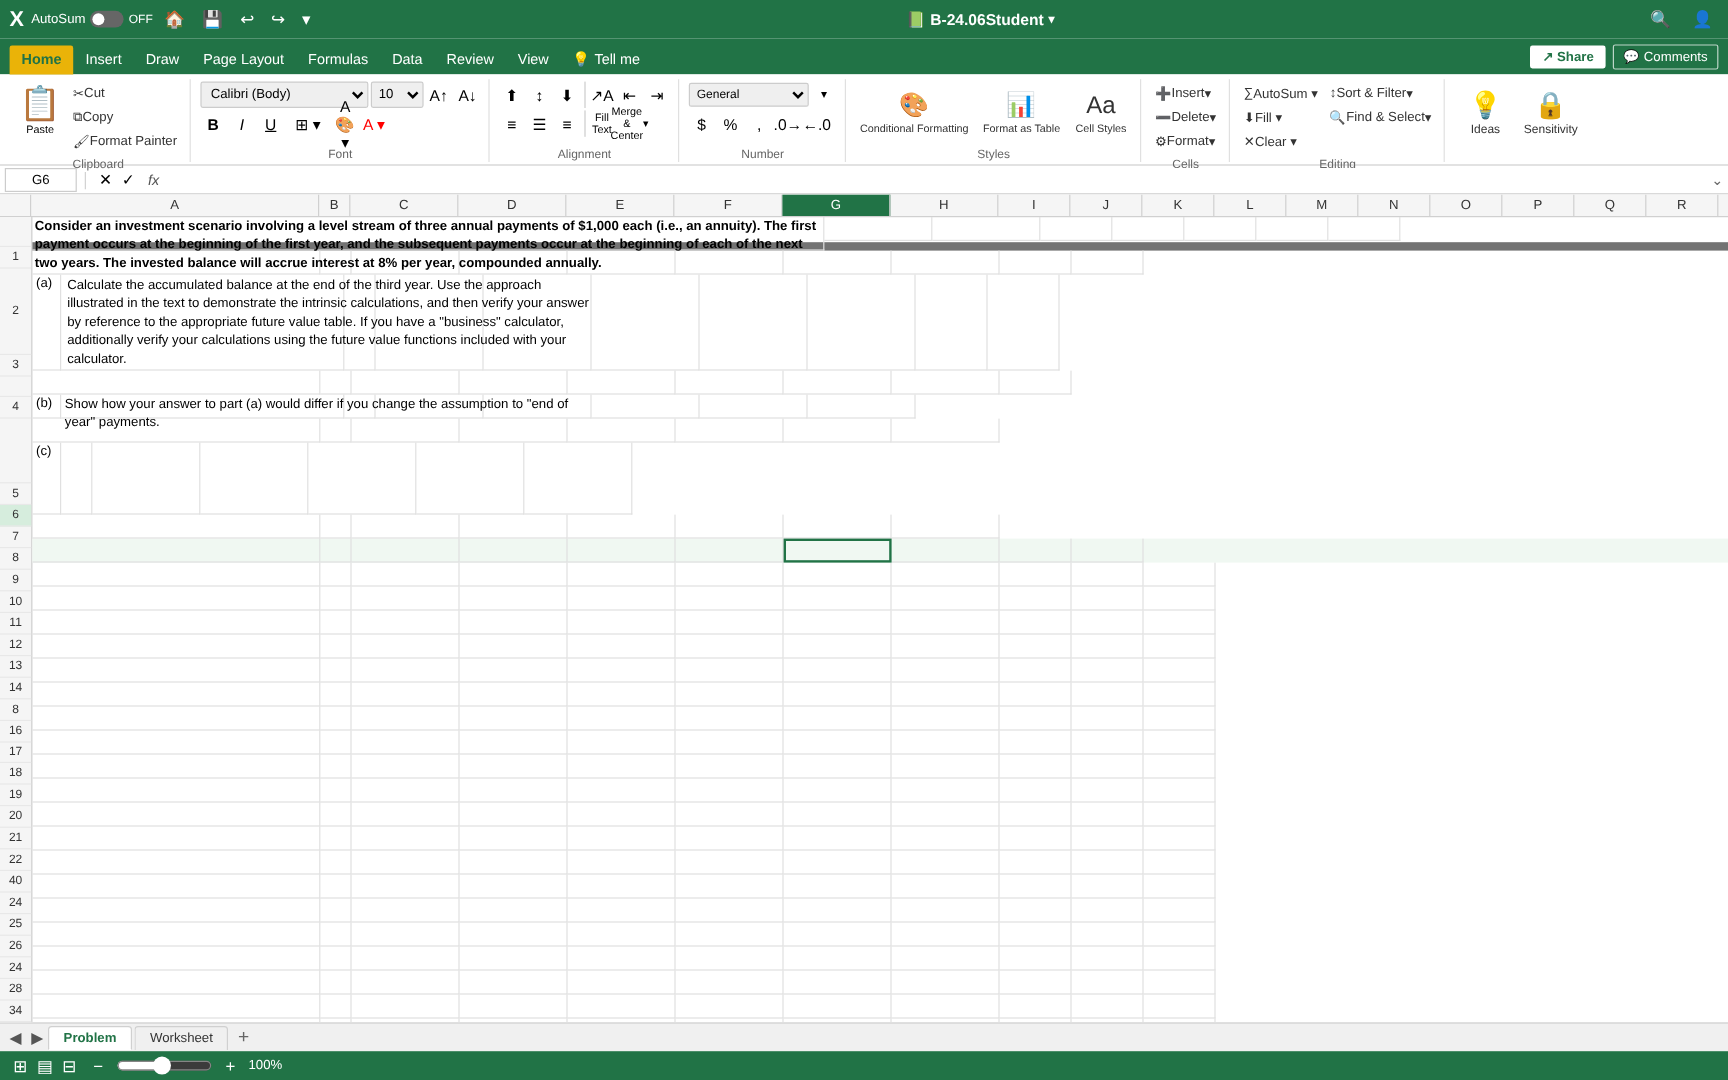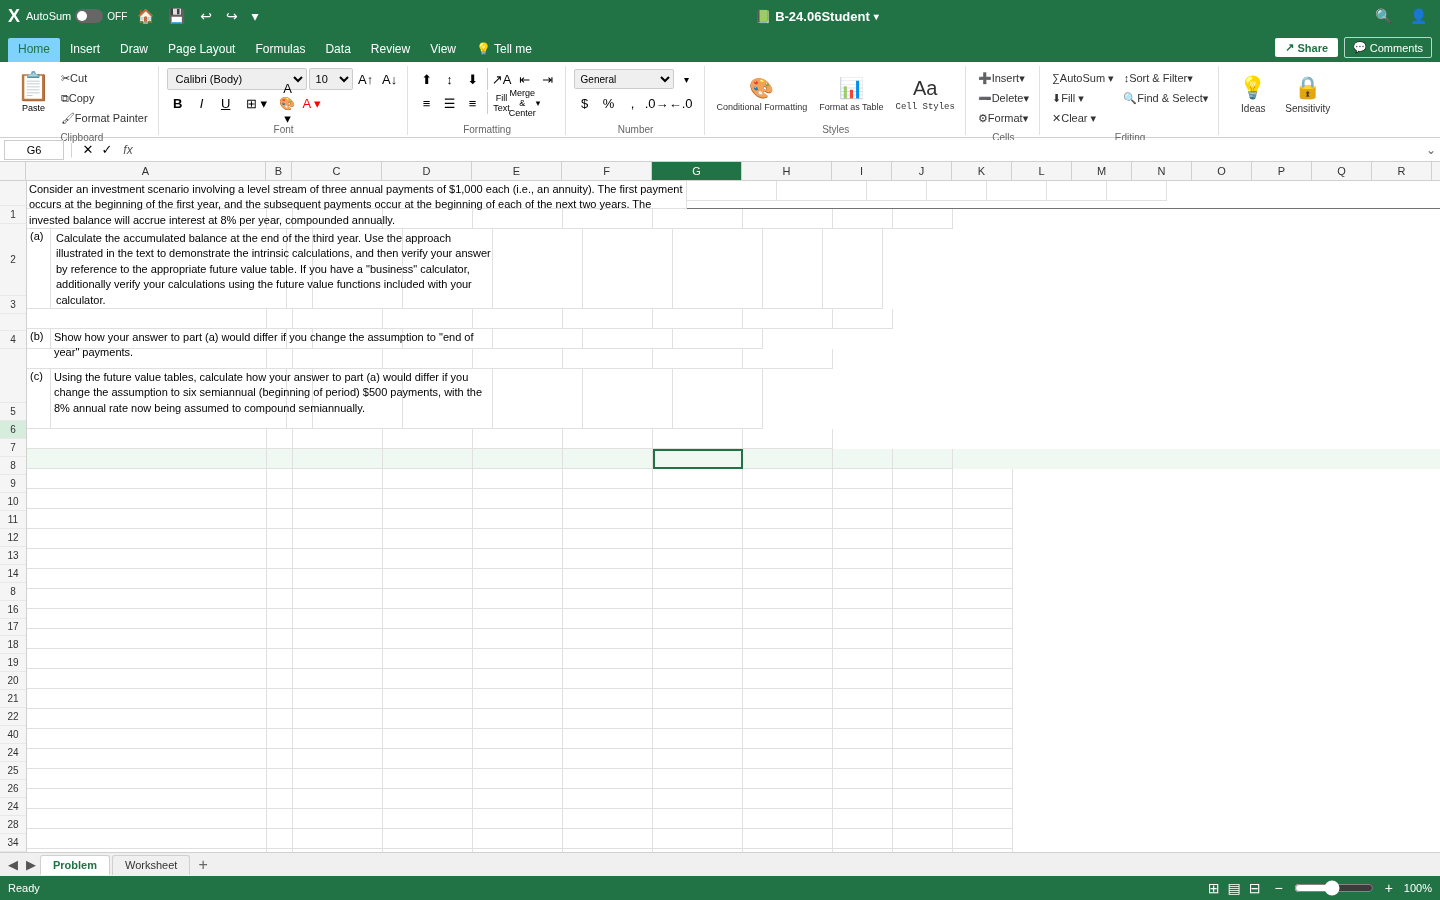--- a/index.html
+++ b/index.html
@@ -32,23 +32,23 @@
       padding: 0 8px;
     }
     .ribbon-tab {
       padding: 4px 10px 6px;
       color: #fff;
       font-size: 12px;
       cursor: pointer;
       border-radius: 2px 2px 0 0;
     }
     .ribbon-tab.active {
-      background: #7dd3fc;
+      background: #eab308;
       color: #217346;
-      font-weight: 400;
+      font-weight: 700;
     }
     .ribbon-right { margin-left: auto; display: flex; align-items: center; gap: 6px; padding-bottom: 4px; }
     .share-btn { background: #fff; color: #217346; border: none; border-radius: 2px; padding: 3px 10px; font-size: 11px; cursor: pointer; font-weight: 600; display: flex; align-items: center; gap: 3px; }
     .comments-btn { background: none; border: 1px solid rgba(255,255,255,0.7); color: #fff; border-radius: 2px; padding: 3px 8px; font-size: 11px; cursor: pointer; display: flex; align-items: center; gap: 3px; }
 
     
     #ribbon {
       height: 76px;
       background: #fff;
       border-bottom: 1px solid #d0d0d0;
@@ -470,21 +470,21 @@
           <span style="width:1px;background:#ccc;margin:0 2px;"></span>
           <button class="icon-btn" style="font-size:9px;">
             <span>Fill Text</span>
           </button>
           <button class="icon-btn" style="font-size:9px;">
             <span>Merge &amp; Center</span> ▾
           </button>
         </div>
       </div>
     </div>
-    <div class="ribbon-group-label">Formatting</div>
+    <div class="ribbon-group-label">Alignment</div>
   </div>
 
   <div class="ribbon-group">
     <div class="ribbon-group-content">
       <div class="font-section">
         <div class="font-row">
           <select class="num-format-select">
             <option>General</option>
             <option>Number</option>
             <option>Currency</option>
@@ -508,21 +508,21 @@
       <button class="big-btn">
         <span style="font-size:20px;">🎨</span>
         <span style="font-size:9px; text-align:center; line-height:1.2;">Conditional Formatting</span>
       </button>
       <button class="big-btn">
         <span style="font-size:20px;">📊</span>
         <span style="font-size:9px; text-align:center; line-height:1.2;">Format as Table</span>
       </button>
       <button class="big-btn">
         <span style="font-size:20px;">Aa</span>
-        <span style="font-size:9px;font-family:Liberation Mono, monospace;">Cell Styles</span>
+        <span style="font-size:9px;">Cell Styles</span>
       </button>
     </div>
     <div class="ribbon-group-label">Styles</div>
   </div>
 
   <div class="ribbon-group">
     <div class="ribbon-group-content">
       <div class="small-btn-stack">
         <button class="r-btn-sm">
           <span>➕</span>
@@ -646,21 +646,21 @@
       <div class="row-number">24</div>
       <div class="row-number">25</div>
       <div class="row-number">26</div>
       <div class="row-number">24</div>
       <div class="row-number">28</div>
       <div class="row-number">34</div>
     </div>
 
     <div id="grid">
 
-      <div class="grid-row" style="height:28px; border-bottom:1px solid #737373;">
+      <div class="grid-row" style="height:28px; border-bottom:7px solid #737373;font-weight:bold;">
         <div class="grid-cell content-cell" style="width:660px; height:28px; overflow:visible; position:relative; border-right:1px solid #e0e0e0;">
           <div style="position:absolute; left:2px; top:1px; width:660px; font-size:11px; line-height:1.4; white-space:normal;">Consider an investment scenario involving a level stream of three annual payments of $1,000 each (i.e., an annuity). The first payment occurs at the beginning of the first year, and the subsequent payments occur at the beginning of each of the next two years. The invested balance will accrue interest at 8% per year, compounded annually.</div>
         </div>
         <div class="grid-cell" style="width:90px;"></div>
         <div class="grid-cell" style="width:90px;"></div>
         <div class="grid-cell" style="width:60px;"></div>
         <div class="grid-cell" style="width:60px;"></div>
         <div class="grid-cell" style="width:60px;"></div>
         <div class="grid-cell" style="width:60px;"></div>
         <div class="grid-cell" style="width:60px;"></div>
@@ -731,23 +731,20 @@
         <div class="grid-cell" style="width:90px;"></div>
         <div class="grid-cell" style="width:90px;"></div>
         <div class="grid-cell" style="width:90px;"></div>
         <div class="grid-cell" style="width:90px;"></div>
       </div>
 
       <div class="grid-row" style="height:60px;">
         <div class="grid-cell" style="width:24px; height:60px;">
           <span style="font-size:11px;">(c)</span>
         </div>
-        <div class="grid-cell content-cell" style="width:236px; height:60px; overflow:visible; position:relative;">
-          <div style="width:440px; font-size:11px; line-height:1.4; white-space:normal;">Using the future value tables, calculate how your answer to part (a) would differ if you change the assumption to six semiannual (beginning of period) $500 payments, with the 8% annual rate now being assumed to compound semiannually.</div>
-        </div>
         <div class="grid-cell" style="width:26px; height:60px;"></div>
         <div class="grid-cell" style="width:90px; height:60px;"></div>
         <div class="grid-cell" style="width:90px; height:60px;"></div>
         <div class="grid-cell" style="width:90px; height:60px;"></div>
         <div class="grid-cell" style="width:90px; height:60px;"></div>
         <div class="grid-cell" style="width:90px; height:60px;"></div>
       </div>
 
       <div class="grid-row" style="height:20px;">
         <div class="grid-cell" style="width:240px;"></div>
@@ -1040,23 +1037,20 @@
 
 <div id="sheet-tabs">
   <button class="sheet-nav">◀</button>
   <button class="sheet-nav">▶</button>
   <div class="sheet-tab active">Problem</div>
   <div class="sheet-tab">Worksheet</div>
   <button class="add-sheet">+</button>
 </div>
 
 <div id="status-bar">
-  <div class="status-left">
-    <span>Ready</span>
-  </div>
   <div class="status-right">
     <div class="view-btns">
       <button class="view-btn">⊞</button>
       <button class="view-btn">▤</button>
       <button class="view-btn">⊟</button>
     </div>
     <button class="view-btn">−</button>
     <input type="range" class="zoom-slider" min="10" max="200" value="100" style="">
     <button class="view-btn">+</button>
     <span>100%</span>

